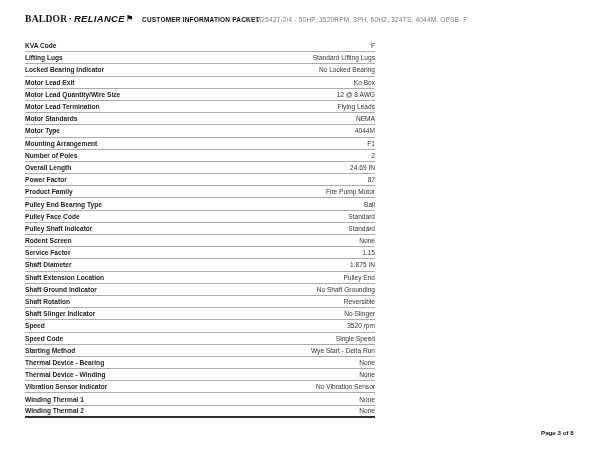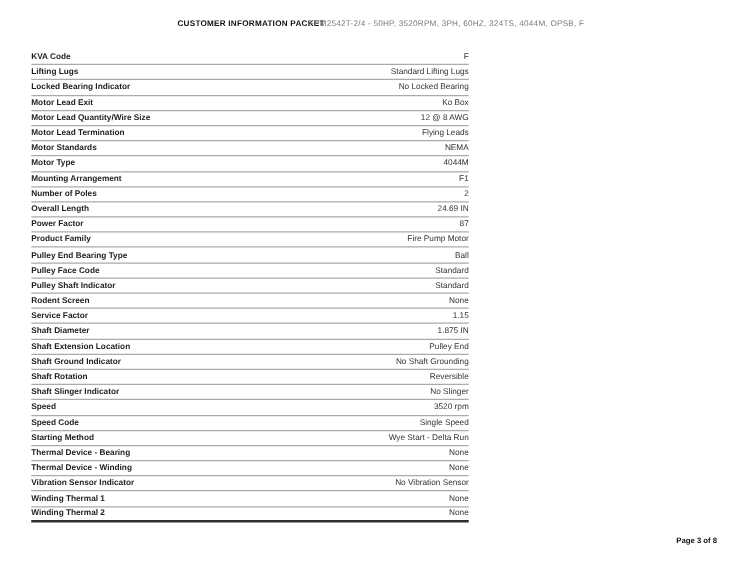--- a/index.html
+++ b/index.html
@@ -64,20 +64,26 @@
     font-size: 6.2px; font-weight: bold; color: #111;
     white-space: nowrap;
   }
 </style>
 </head>
 <body>
 
 <div class="page">
 
   <div class="header">
+    <div class="logo">
+      <span class="baldor">BALDOR</span>
+      <span class="dot">·</span>
+      <span class="reliance">RELIANCE</span>
+      <span class="flag">⚑</span>
+    </div>
     <div class="doc-title">CUSTOMER INFORMATION PACKET</div>
     <div class="product-spec">FPM2542T-2/4 - 50HP, 3520RPM, 3PH, 60HZ, 324TS, 4044M, OPSB, F</div>
   </div>
 
   <div class="spec-table">
       <div class="spec-row">
       <span class="spec-label">KVA Code</span>
       <span class="spec-value">F</span>
     </div>
       <div class="spec-row">

